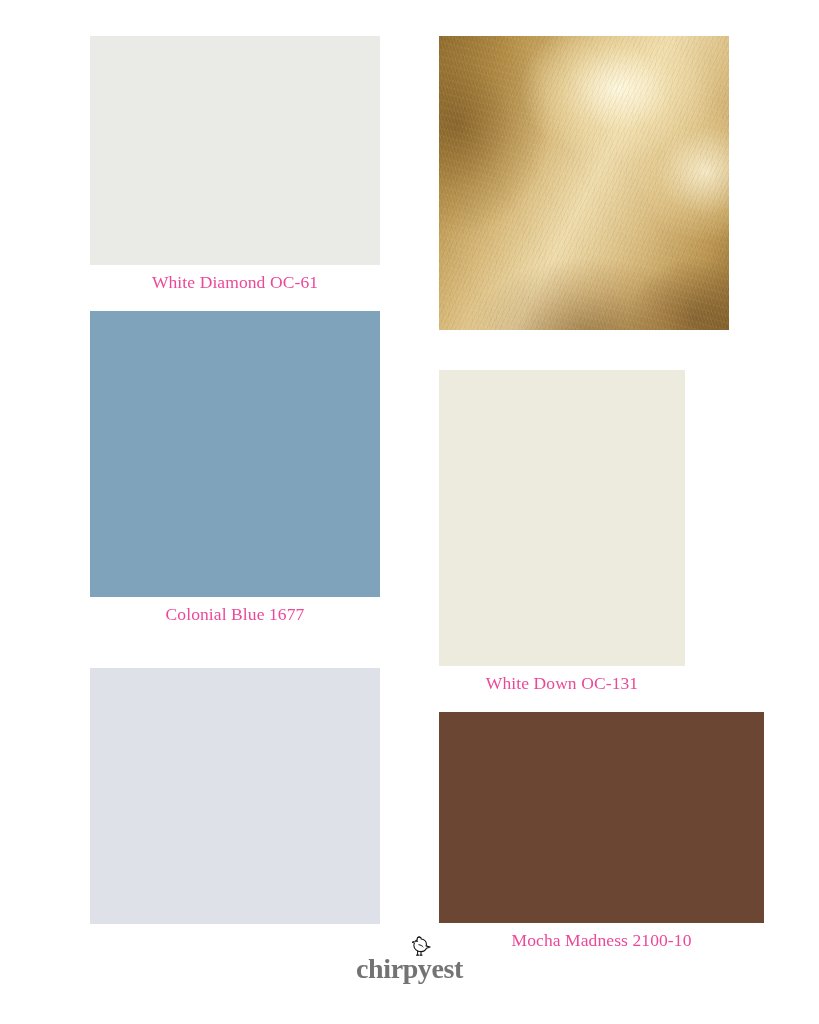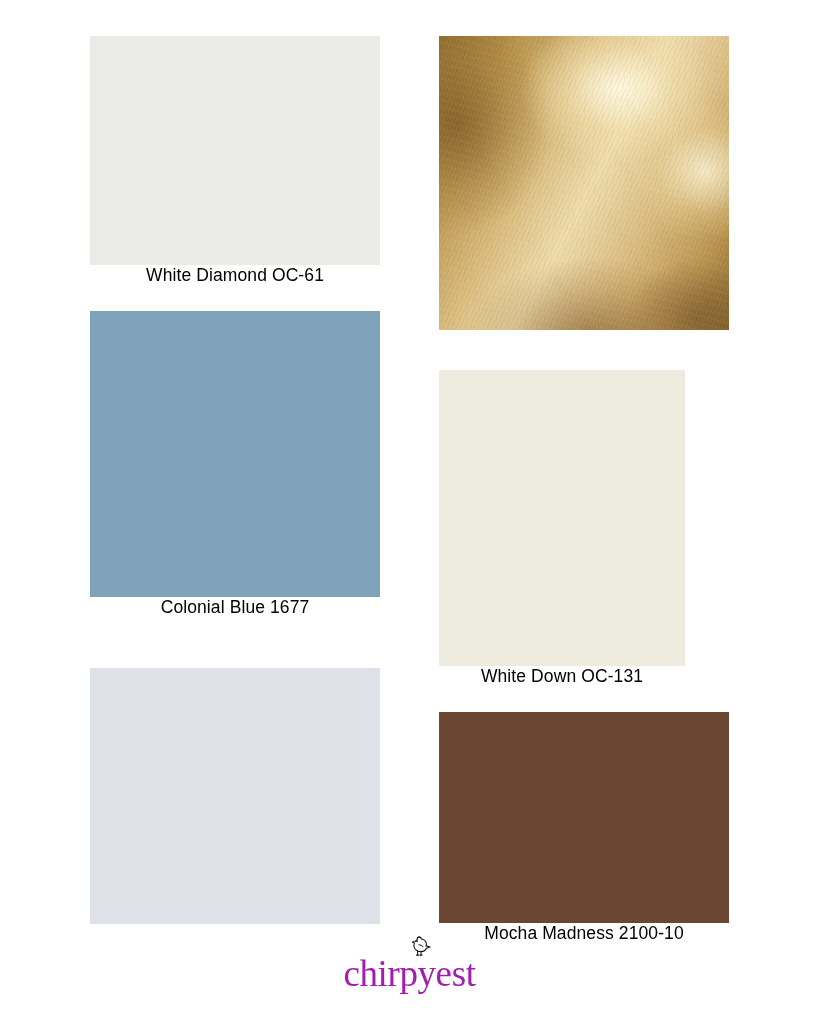--- a/index.html
+++ b/index.html
@@ -24,44 +24,45 @@
   
   .swatch-card {
     position: absolute;
   }
   .swatch-chip {
     width: 100%;
     background: #ccc;
   }
   .swatch-label {
     text-align: center;
-    font-family: Liberation Sans, sans-serif;
+    font-family: Liberation Serif, serif;
     font-size: 17.5px;
     letter-spacing: 0.1px;
-    color: #000000;
+    color: #ec4899;
+    padding-top: 7px;
     white-space: nowrap;
   }
 
   
   #card-white-diamond  { left: 90px;  top: 36px;  width: 290px; }
   #card-white-diamond  .swatch-chip { height: 229px; }
 
   #card-colonial-blue  { left: 90px;  top: 311px; width: 290px; }
   #card-colonial-blue  .swatch-chip { height: 286px; }
 
   #card-heaven         { left: 90px;  top: 668px; width: 290px; }
   #card-heaven         .swatch-chip { height: 256px; }
 
   #card-metallic-gold  { left: 439px; top: 36px;  width: 290px; }
   #card-metallic-gold  .swatch-chip { height: 294px; }
 
   #card-white-down     { left: 439px; top: 370px; width: 246px; }
   #card-white-down     .swatch-chip { height: 296px; }
 
-  #card-mocha-madness  { left: 439px; top: 712px; width: 290px; }
+  #card-mocha-madness  { left: 439px; top: 712px; width: 325px; }
   #card-mocha-madness  .swatch-chip { height: 211px; }
 
   
   .gold-foil {
     position: relative;
     overflow: hidden;
     background-color: #c9a262;
   }
   .gold-foil::before {
     content: "";
@@ -99,24 +100,24 @@
     align-items: center;
   }
   .brand-bird {
     position: relative;
     left: 9px;
     margin-bottom: -7px;
     display: block;
   }
   .brand-wordmark {
     font-family: "Liberation Serif", "DejaVu Serif", serif;
-    font-size: 37px;
-    font-weight: 400;
+    font-size: 28px;
+    font-weight: 700;
     letter-spacing: -0.4px;
-    color: #a21caf;
+    color: #737373;
     line-height: 1;
   }
 </style>
 </head>
 <body style="background: rgb(255, 255, 255);">
 
 <div class="board">
 
   <div class="swatch-card" id="card-white-diamond">
     <div class="swatch-chip" style="background: rgb(234, 234, 230);"></div>

